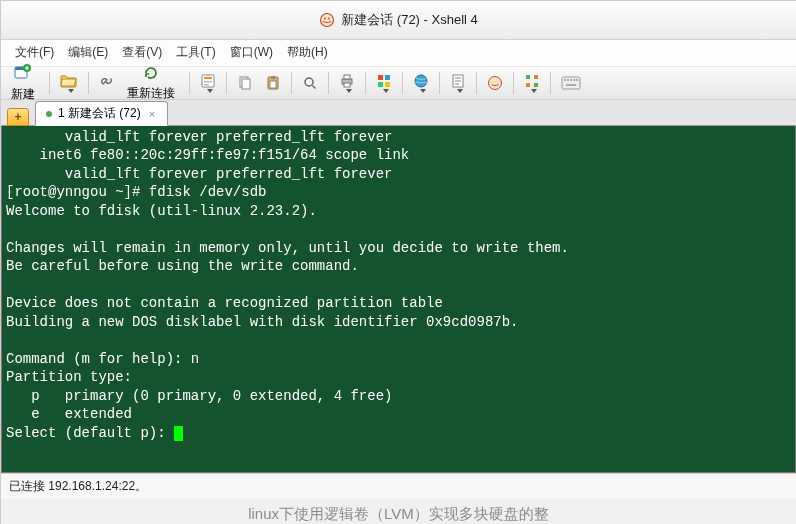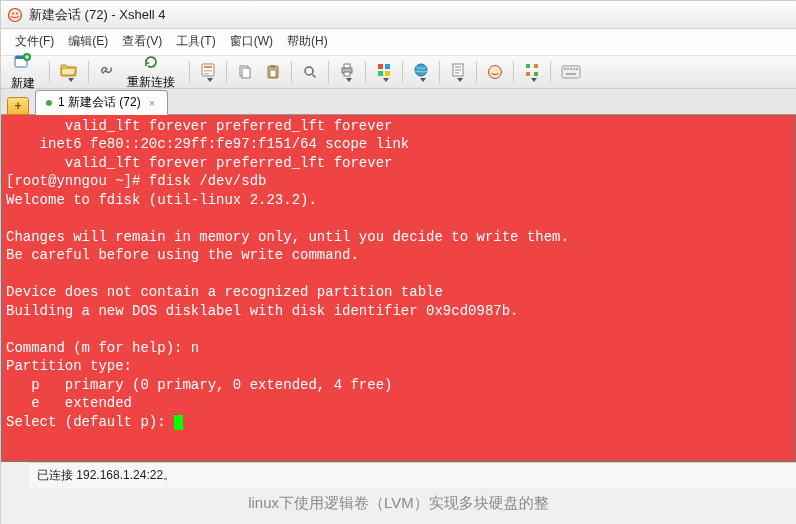--- a/index.html
+++ b/index.html
@@ -8,24 +8,25 @@
     font-size: 12px;
     background: #f0f0f0;
     width: 796px;
     height: 524px;
     overflow: hidden;
     border-left: 1px solid #ccc;
     border-top: 1px solid #ccc;
   }
   .titlebar {
     display:flex; align-items:center;
-    height:28px;
-    padding: 0 6px;
+    height:39px;
+    padding: 0 12px;
     background: linear-gradient(#fdfdfd,#ebebeb);
     border-bottom:1px solid #d0d0d0;
+    justify-content:center;
   }
   .titlebar .ticon { width:16px; height:16px; margin-right:6px; }
   .titlebar .ttext { font-size:13px; color:#222; }
   .menubar {
     display:flex; gap:14px;
     padding: 4px 14px 5px 14px;
     background: #fdfdfd;
     border-bottom:1px solid #e3e3e3;
     color:#333;
   }
@@ -74,41 +75,40 @@
     border:1px solid #999;
     border-bottom:1px solid #fff;
     border-radius:4px 4px 0 0;
     font-size:12px;
     margin-bottom:-1px;
   }
   .tab .bullet { width:6px;height:6px;border-radius:50%;background:#4da64d; }
   .tab .close { color:#888; font-size:11px; padding:0 2px; cursor:default; }
   .terminal-wrap { border:1px solid #777; border-top:none; background:#000; }
   .terminal {
-    background:#ef4444;
+    background:#14532d;
     color:#fff;
     font-family:"Courier New","Consolas",monospace;
     font-size:14px;
     line-height:1.32;
     padding:2px 4px 2px 4px;
     white-space:pre;
     height:346px;
     overflow:hidden;
   }
   .cursor {
     display:inline-block; width:9px; height:15px;
     background:#00ff00; vertical-align:text-bottom;
   }
   .statusbar {
     padding:4px 8px;
     background:#f7f7f7;
     border-top:1px solid #d0d0d0;
     font-size:12px;
     color:#222;
-    margin-left:28px;
   }
   .footer {
     margin-top:6px;
     text-align:center;
     font-size:15px;
     color:#8a8a8a;
   }
   svg { display:block; }
 </style>
 </head>

